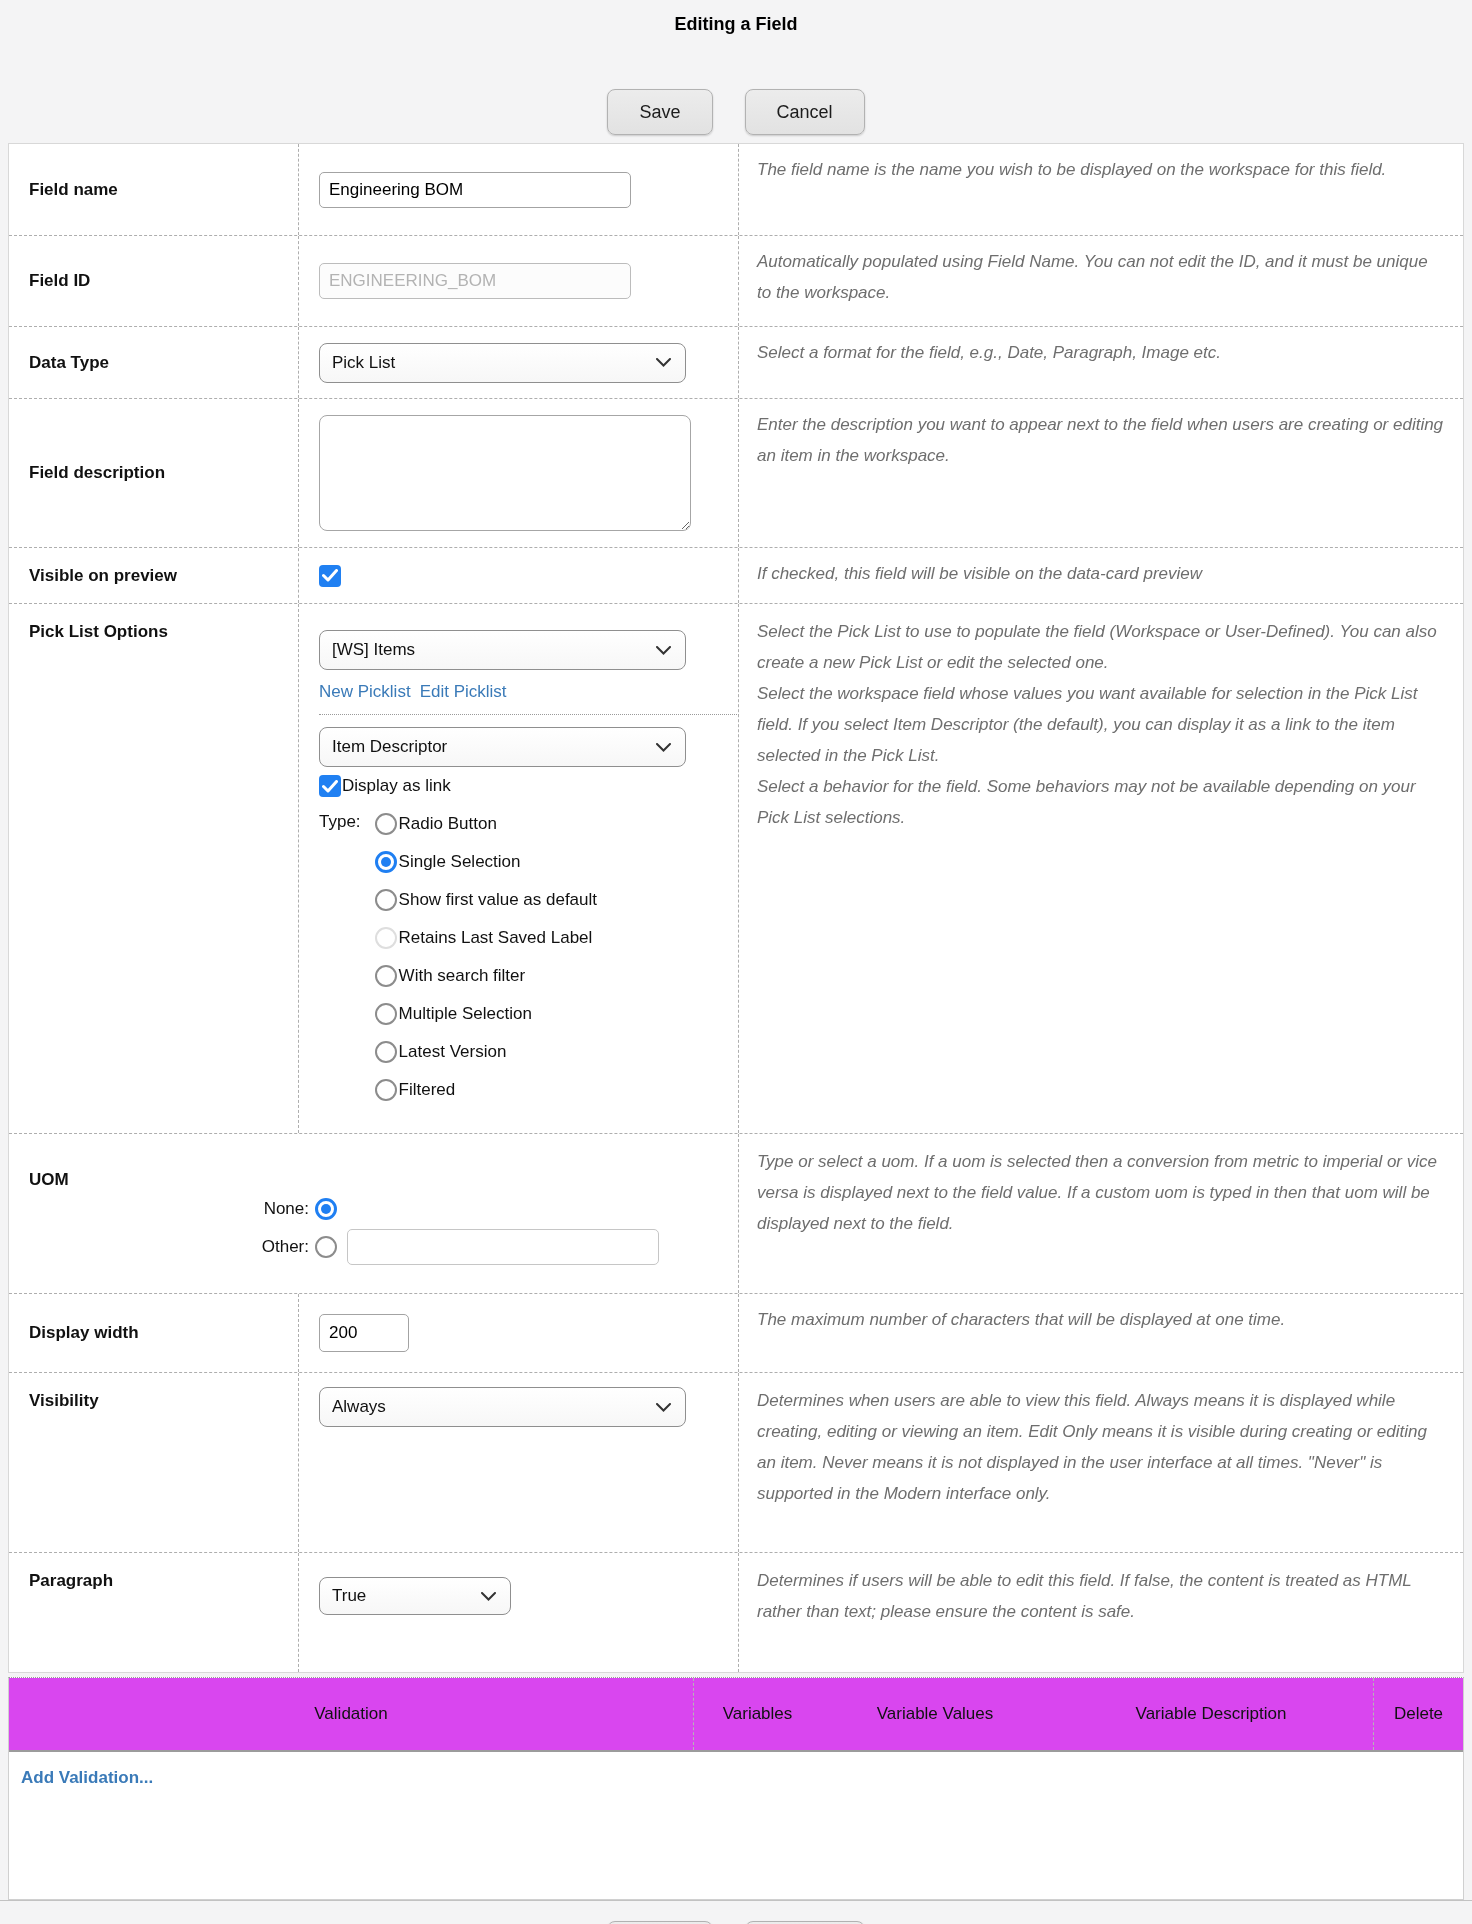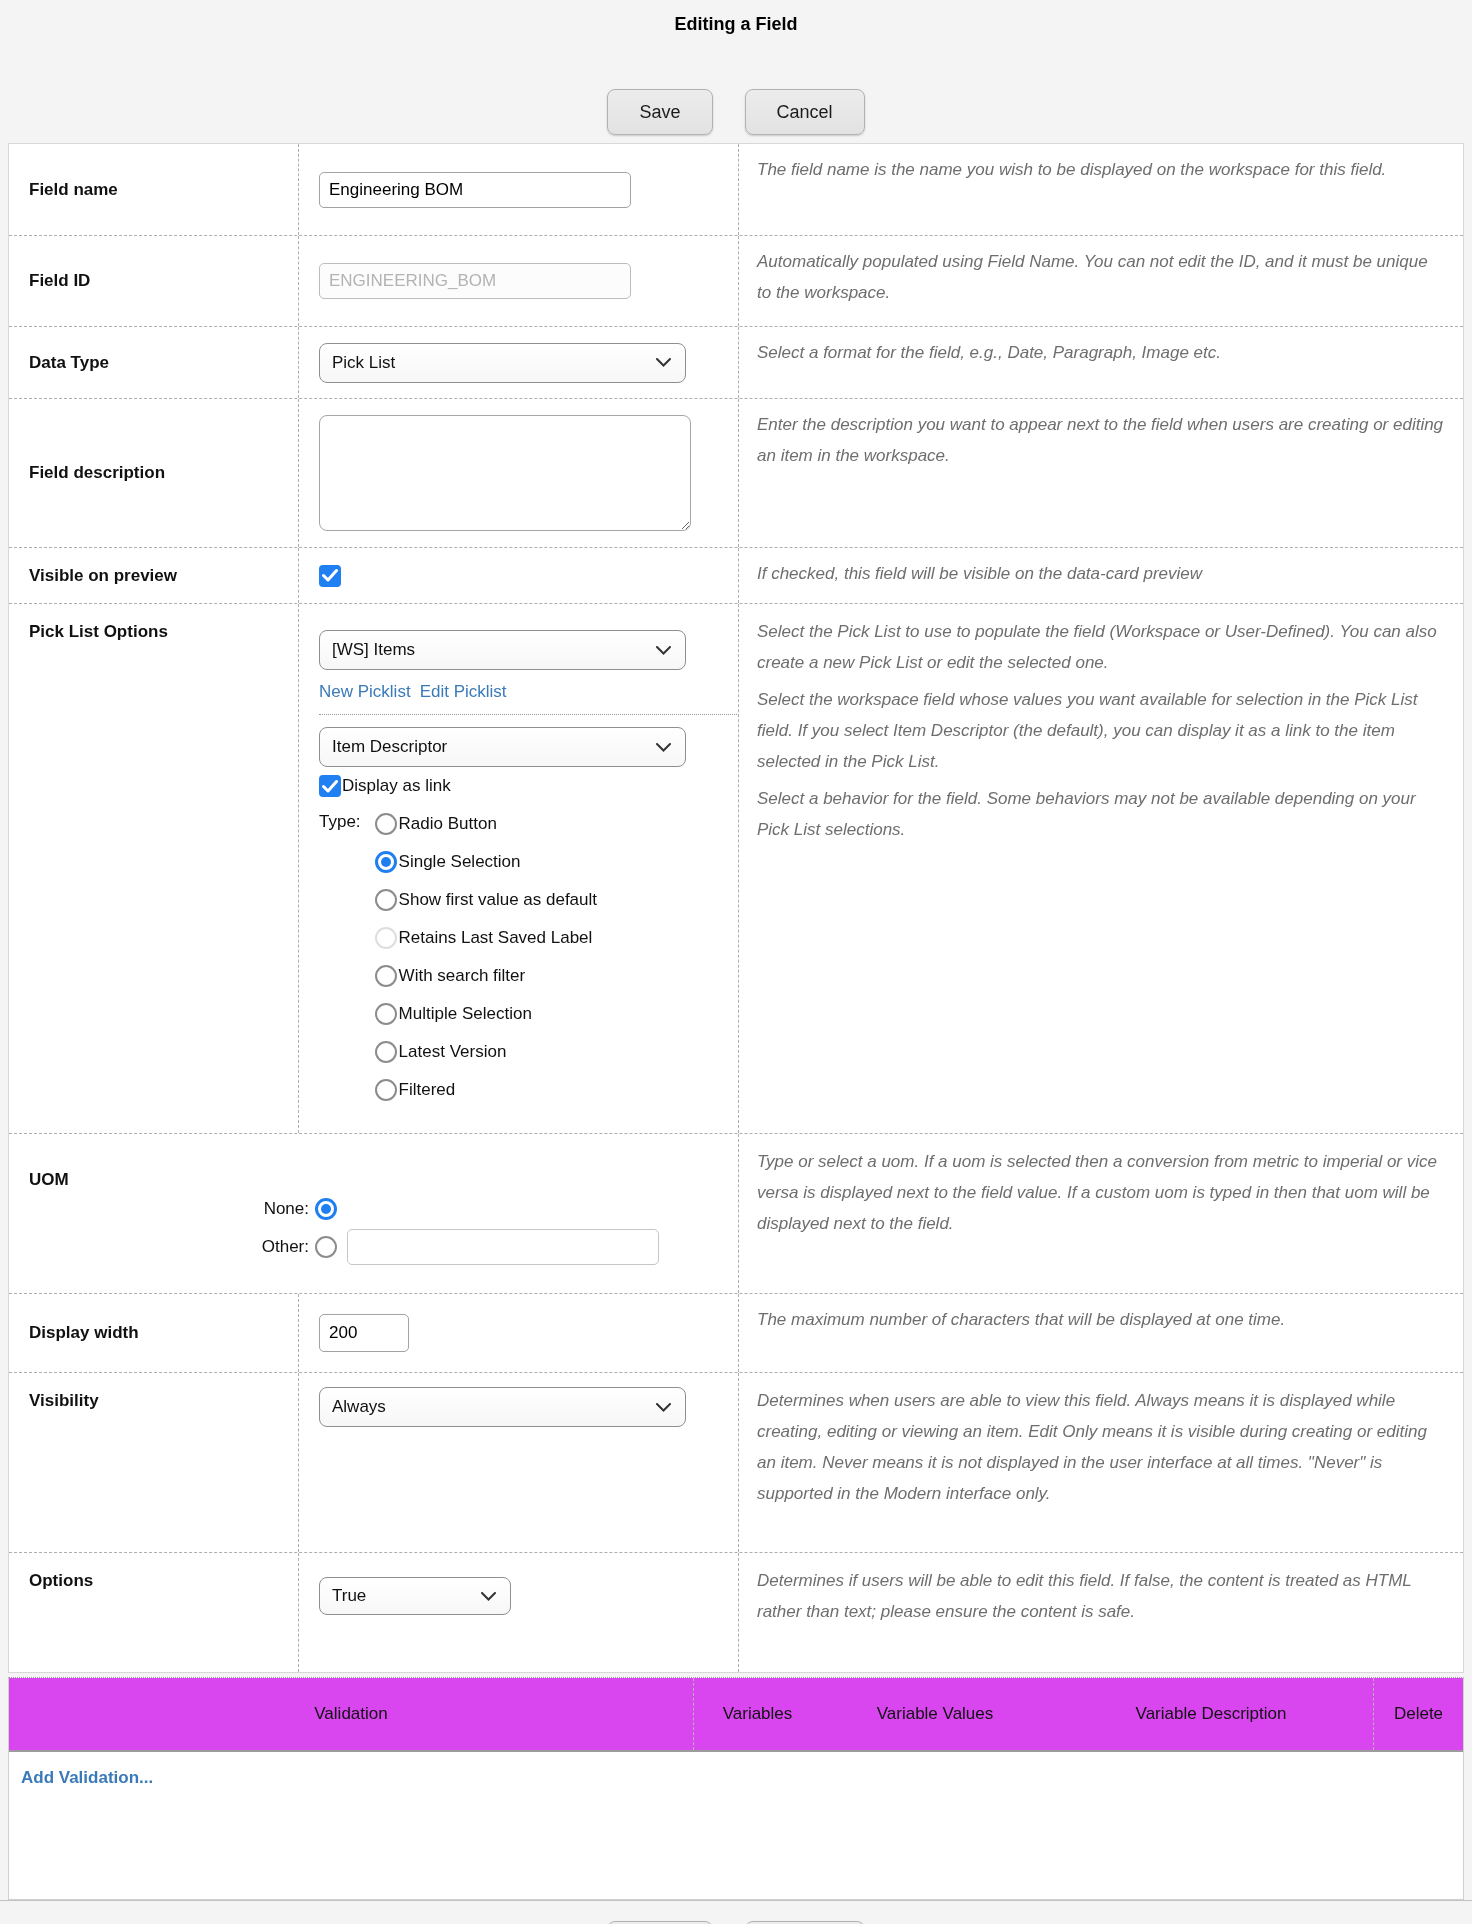--- a/index.html
+++ b/index.html
@@ -30,21 +30,21 @@
   .row + .row { border-top:1px dashed #aeaeae; }
   .cell-label { font-size:17px; font-weight:bold; padding-left:20px; display:flex; align-items:center; }
   .cell-input { border-left:1px dashed #aeaeae; padding-left:20px; display:flex; align-items:center; }
   .cell-desc  {
     border-left:1px dashed #aeaeae; padding:10px 18px;
     font-style:italic; color:#6e6e6e; font-size:17px; line-height:31px;
     display:flex; flex-direction:column; 
   }
   .row.top .cell-label { align-items:flex-start; padding-top:18px; }
   .row.top .cell-input { align-items:flex-start; }
-  .row.top .cell-desc  { justify-content:flex-start; padding-top:12px;gap:6px; }
+  .row.top .cell-desc  { justify-content:flex-start; padding-top:12px; }
   .cell-desc p { margin:0; }
 
   .r-name { height:91px; }  .r-id { height:91px; }  .r-fdesc { height:149px; }
   .r-dtype { height:72px; } .r-visible { height:56px; } .r-pick { height:530px; }
   .r-uom { height:160px; grid-template-columns:729px 1fr; }
   .r-width { height:79px; } .r-visibility { height:180px; } .r-editable { height:120px; }
 
   
   .text-input {
     width:312px; height:36px; border:1px solid #a3a3a3; border-radius:5px;
@@ -311,21 +311,21 @@
             <path d="M1 1 L7.5 7.5 L14 1" fill="none" stroke="#333" stroke-width="2" stroke-linecap="round"></path>
           </svg>
       </div>
     </div>
     <div class="cell-desc">
         <p>Determines when users are able to view this field. Always means it is displayed while creating, editing or viewing an item. Edit Only means it is visible during creating or editing an item. Never means it is not displayed in the user interface at all times. "Never" is supported in the Modern interface only.</p>
       </div>
   </div>
 
   <div class="row r-editable top">
-    <div class="cell-label">Options</div>
+    <div class="cell-label">Paragraph</div>
     <div class="cell-input">
       <div class="select small">
         <span>True</span>
         <svg width="15" height="9" viewBox="0 0 15 9">
             <path d="M1 1 L7.5 7.5 L14 1" fill="none" stroke="#333" stroke-width="2" stroke-linecap="round"></path>
           </svg>
       </div>
     </div>
     <div class="cell-desc">
         <p>Determines if users will be able to edit this field. If false, the content is treated as HTML rather than text; please ensure the content is safe.</p>

